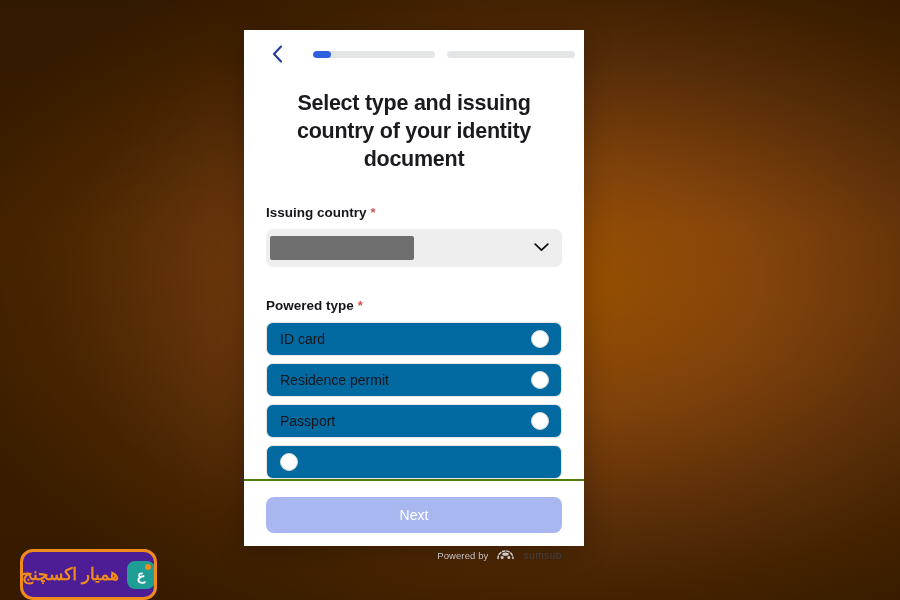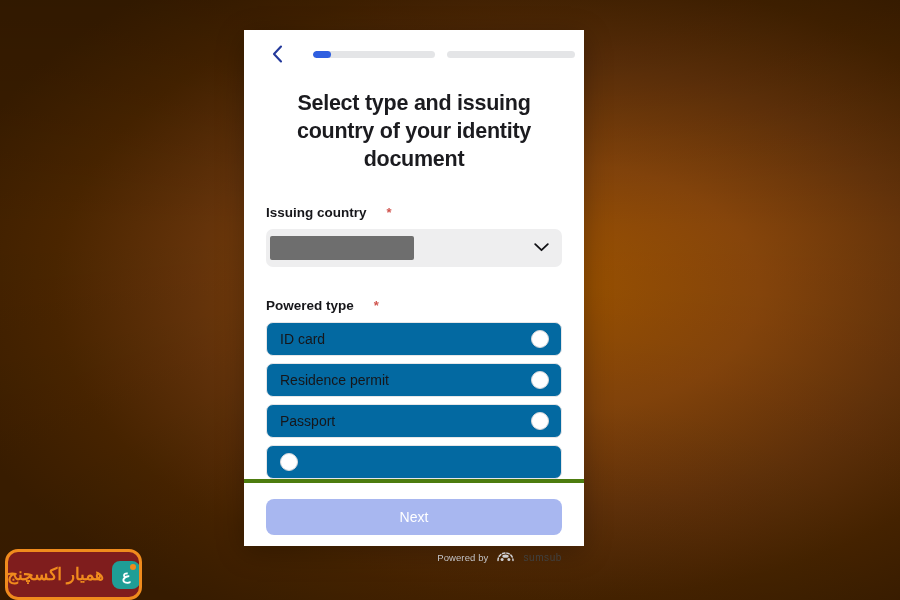--- a/index.html
+++ b/index.html
@@ -99,21 +99,21 @@
     box-sizing: border-box;
   }
   .field-label {
     font-size: 13.5px;
     font-weight: bold;
     color: #16161a;
     margin-top: 31px;
     margin-bottom: 9px;
     display: flex;
     align-items: baseline;
-    gap: 20px;
+    gap: 4px;
   }
   .req-star {
     color: #d0544e;
     font-size: 13px;
     font-weight: bold;
   }
 
   
   .select-field {
     height: 38px;
@@ -162,21 +162,21 @@
     width: 16px;
     height: 16px;
     border-radius: 50%;
     border: 1.3px solid #d6d6da;
     background: #fff;
     flex: 0 0 auto;
   }
 
   
   .footer {
-    border-top: 4px solid #4d7c0f;
+    border-top: 2px solid #4d7c0f;
     padding: 16px 22px 16px 22px;
     box-sizing: border-box;
     flex: 0 0 auto;
   }
   .next-btn {
     width: 100%;
     height: 36px;
     border: none;
     border-radius: 8px;
     background: #a8b7f0;
@@ -202,25 +202,25 @@
   }
   .sumsub-word {
     font-size: 10px;
     letter-spacing: 0.6px;
     color: #404040;
   }
 
   
   #watermark {
     position: absolute;
-    left: 5px;
+    left: 20px;
     top: 549px;
     width: 137px;
     height: 51px;
-    background: #7f1d1d;
+    background: #4c1d95;
     border: 3px solid #f08b1d;
     border-radius: 13px;
     box-sizing: border-box;
     display: flex;
     align-items: center;
     justify-content: center;
     gap: 8px;
     overflow: hidden;
   }
   .wm-text {

